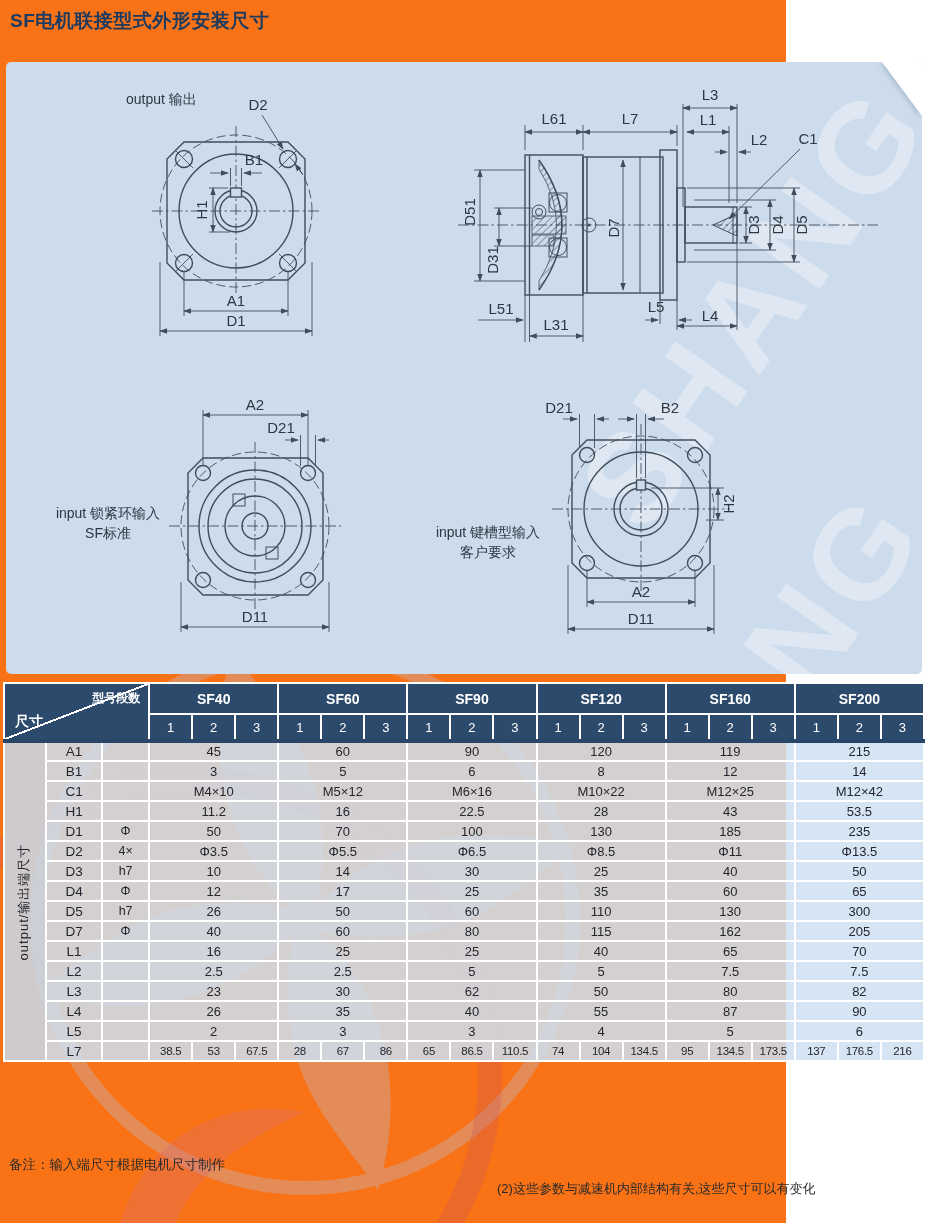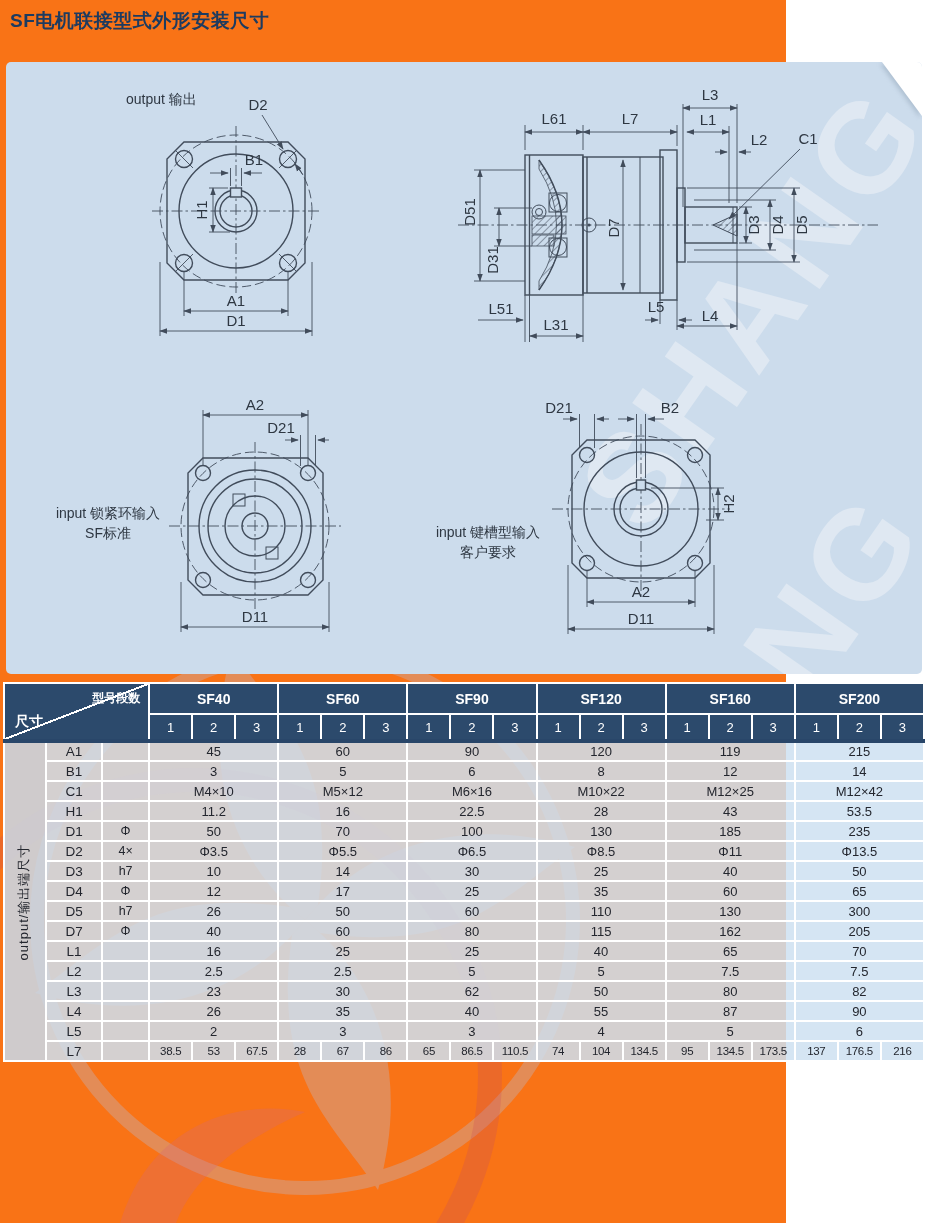--- a/index.html
+++ b/index.html
@@ -611,17 +611,19 @@
             <td class="val">173.5</td>
             <td class="val">137</td>
             <td class="val">176.5</td>
             <td class="val">216</td>
           </tr>
         </tbody>
     </table>
   </div>
 
   <div class="notes">
+    <div class="remark">备注：输入端尺寸根据电机尺寸制作</div>
     <div class="note-row">
+      <span class="note2">(2)这些参数与减速机内部结构有关,这些尺寸可以有变化</span>
     </div>
   </div>
 
 </div>
 
 </body></html>

